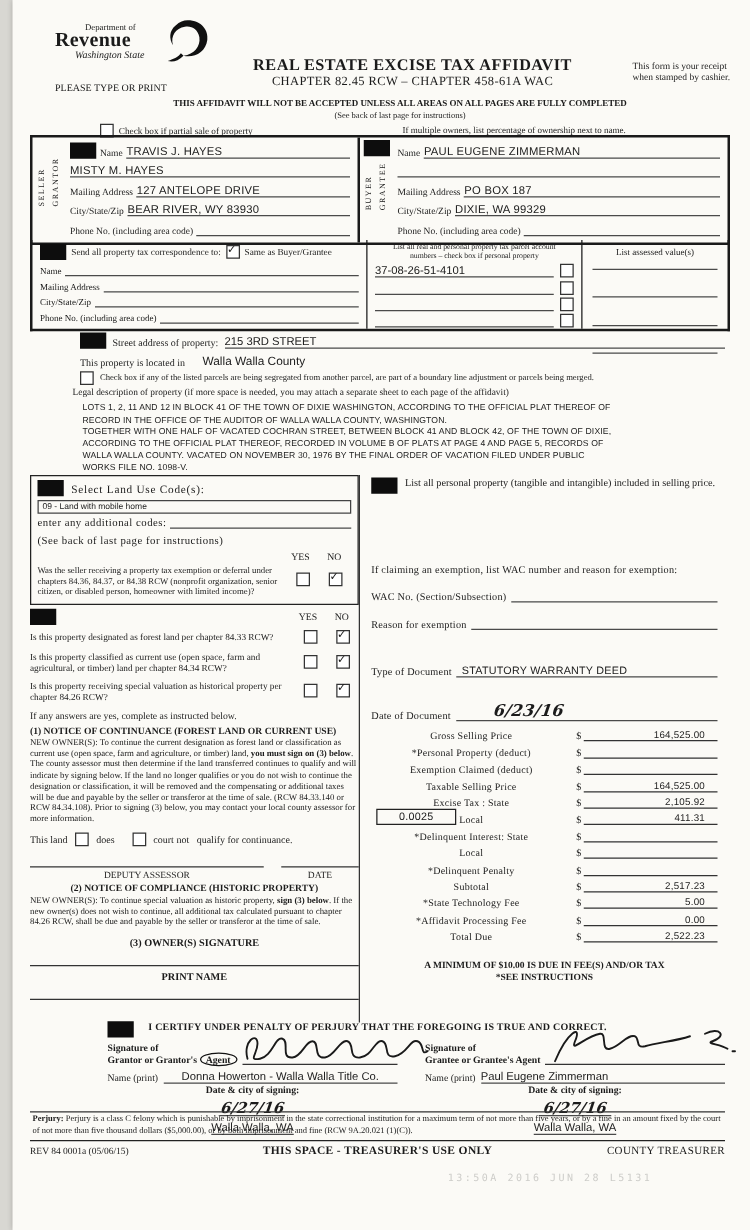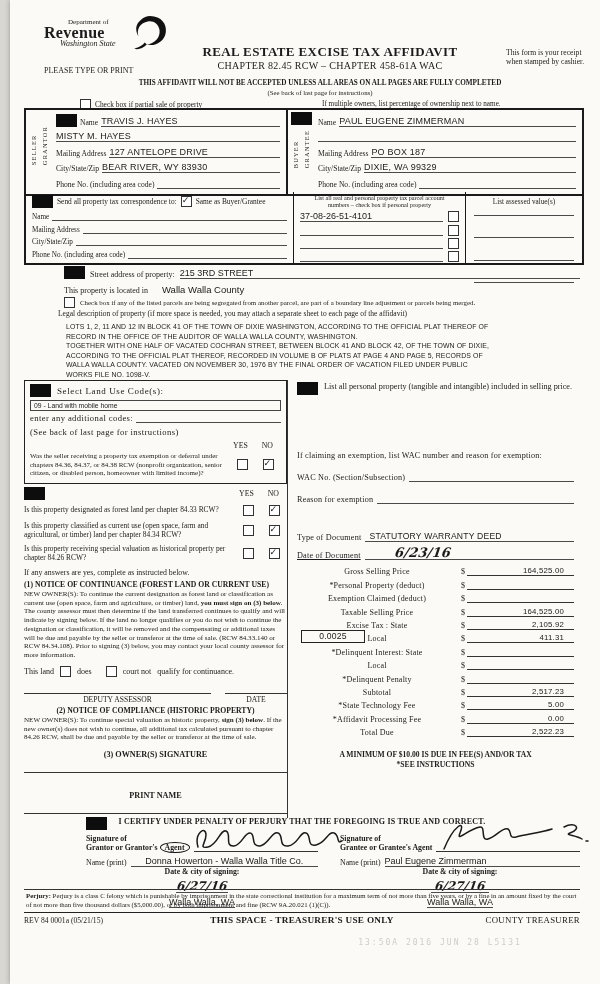--- a/index.html
+++ b/index.html
@@ -82,29 +82,29 @@
   .n-text{font-size:7.05px;line-height:8.75px;margin-top:1px;}
   .thisland{display:flex;align-items:center;gap:6px;font-size:8px;margin:6px 0 8px 0;}
   .deplines{display:flex;gap:14px;}
   .deplines .l1{flex:1;border-bottom:1px solid #333;height:8px;}
   .deplines .l2{width:62px;border-bottom:1px solid #333;height:8px;}
   .deplabels{display:flex;gap:14px;font-size:7.6px;margin-top:1px;}
   .deplabels .d1{flex:1;text-align:center;}
   .deplabels .d2{width:62px;text-align:center;}
   .sig3{text-align:center;font-size:8.2px;font-weight:bold;margin-top:8px;}
   .fullline{border-bottom:1px solid #333;height:13px;}
-  .printname{text-align:center;font-size:8.2px;font-weight:bold;margin-top:18px;}
+  .printname{text-align:center;font-size:8.2px;font-weight:bold;margin-top:4px;}
   
   .pp-row{display:flex;gap:6px;align-items:flex-start;}
   .pp-note{font-size:8.2px;line-height:10.5px;width:250px;}
   .claim-note{font-size:8.2px;margin-top:56px;letter-spacing:.2px;}
   .wrow{display:flex;gap:4px;align-items:flex-end;font-size:8.2px;margin-top:13px;letter-spacing:.2px;}
   .drow{display:flex;gap:4px;align-items:flex-end;font-size:8.2px;letter-spacing:.2px;}
   .doc-type{margin-top:27px;}
-  .doc-date{margin-top:1px;height:17px;text-decoration:underline;}
+  .doc-date{margin-top:18px;height:17px;}
   .tval{font-size:8.6px;padding:0 4px;}
   .hand{font-family:"DejaVu Serif",serif;font-style:italic;font-weight:bold;font-size:13px;transform:skewX(-8deg);display:inline-block;line-height:12px;}
   .fees{margin-top:3px;}
   .fee-row{display:flex;align-items:flex-end;height:13.4px;font-size:8px;letter-spacing:.2px;position:relative;}
   .fee-label{width:160px;text-align:center;padding-right:4px;flex:0 0 auto;}
   .fee-d{flex:0 0 auto;padding-right:2px;}
   .fee-line{flex:1;border-bottom:1px solid #333;text-align:right;}
   .fee-val{font-size:7.8px;padding-right:10px;}
   .rate-box{position:absolute;left:4px;top:0px;width:62px;height:11px;border:1.5px solid #222;text-align:center;font-size:8.6px;line-height:11px;}
   .minnote{text-align:center;font-size:7.6px;font-weight:bold;margin-top:13px;line-height:9.5px;}
@@ -528,19 +528,19 @@
             <span class="ul" style="width:58px;"><span class="hand">6/27/16</span></span>
             <span class="ul grow val" style="font-size:9px;font-weight:normal;text-align:center;">Walla Walla, WA</span>
           </div>
       </div>
     </div>
   </div>
 
   <div id="perjury"><span class="bold">Perjury:</span><span> Perjury is a class C felony which is punishable by imprisonment in the state correctional institution for a maximum term of not more than five years, or by a fine in an amount fixed by the court of not more than five thousand dollars ($5,000.00), or by both imprisonment and fine (RCW 9A.20.021 (1)(C)).</span></div>
 
   <div id="footer">
-    <span class="f-rev">REV 84 0001a (05/21/15)</span>
+    <span class="f-rev">REV 84 0001a (05/06/15)</span>
     <span class="f-mid">THIS SPACE - TREASURER'S USE ONLY</span>
     <span class="f-ct">COUNTY TREASURER</span>
   </div>
   <div id="stamp">13:50A 2016 JUN 28 L5131</div>
 
 </div>
 
 </body></html>

